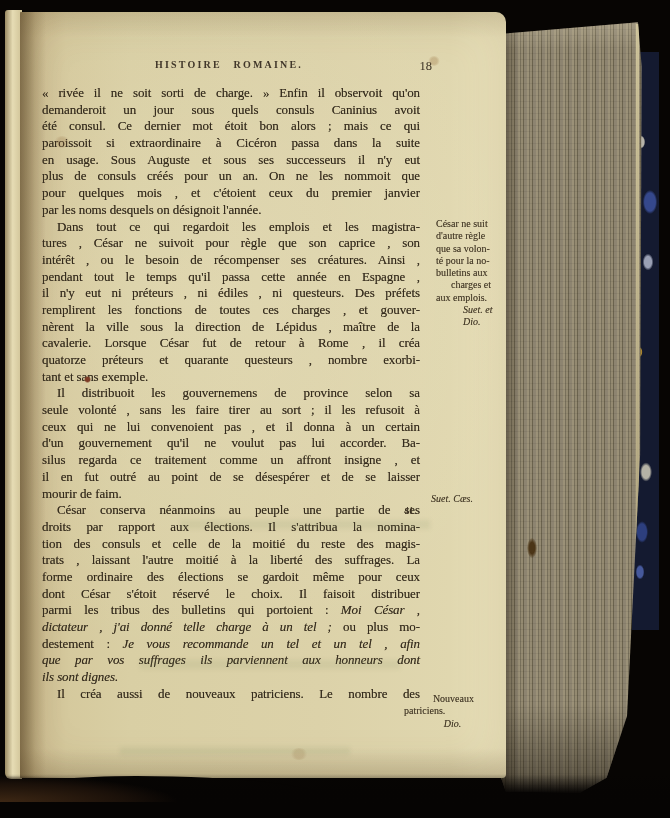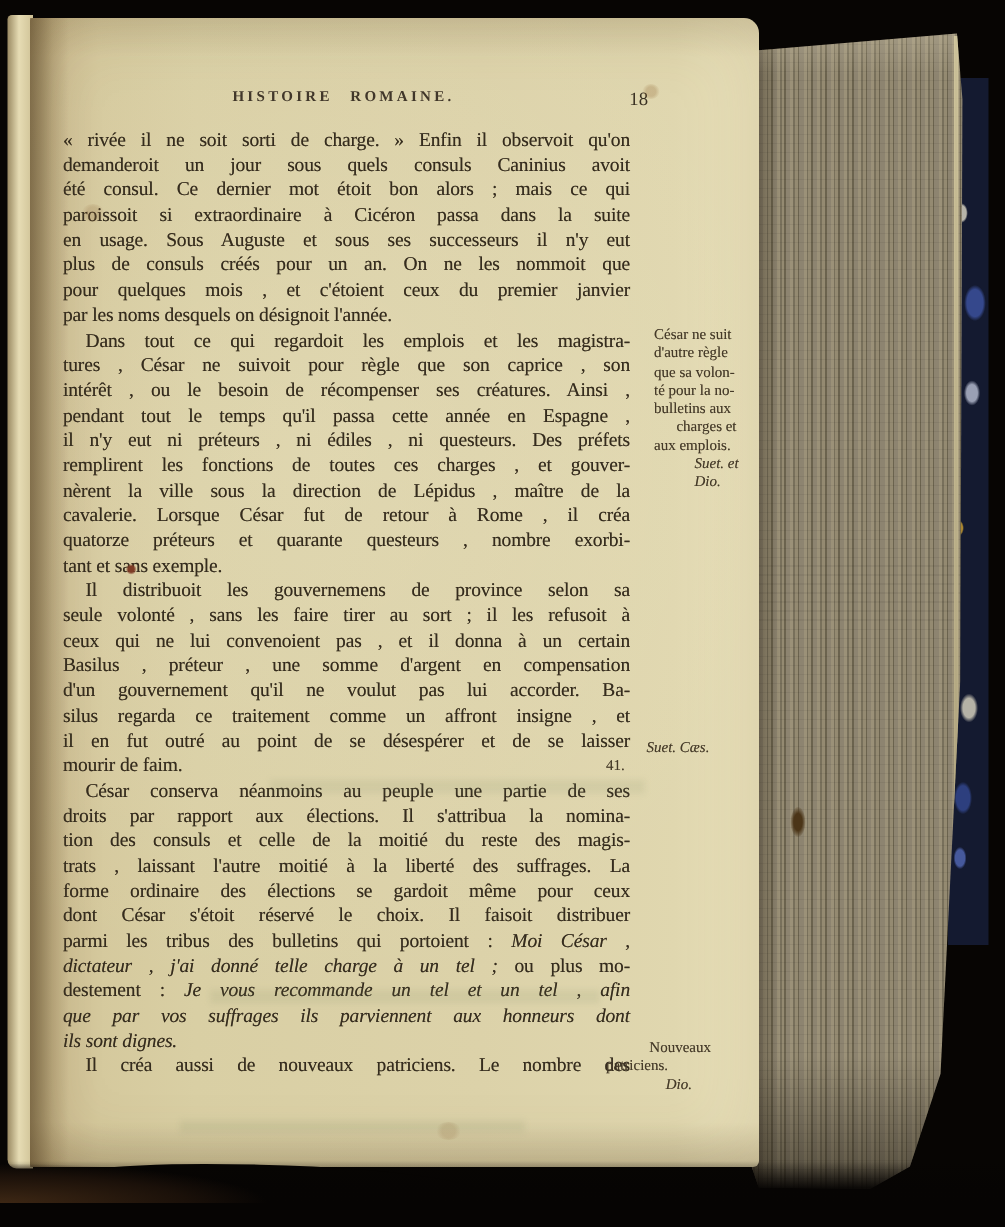--- a/index.html
+++ b/index.html
@@ -127,21 +127,20 @@
           <div class="bl"><span class="r">remplirent les fonctions de toutes ces charges , et gouver-</span></div>
           <div class="bl"><span class="r">nèrent la ville sous la direction de Lépidus , maître de la</span></div>
           <div class="bl"><span class="r">cavalerie. Lorsque César fut de retour à Rome , il créa</span></div>
           <div class="bl"><span class="r">quatorze préteurs et quarante questeurs , nombre exorbi-</span></div>
           <div class="bl end"><span class="r">tant et sans exemple.</span></div>
         </div>
         <div class="para ind">
           <div class="bl"><span class="r">Il distribuoit les gouvernemens de province selon sa</span></div>
           <div class="bl"><span class="r">seule volonté , sans les faire tirer au sort ; il les refusoit à</span></div>
           <div class="bl"><span class="r">ceux qui ne lui convenoient pas , et il donna à un certain</span></div>
-          <div class="bl"><span class="r">Basilus , préteur , une somme d'argent en compensation</span></div>
           <div class="bl"><span class="r">d'un gouvernement qu'il ne voulut pas lui accorder. Ba-</span></div>
           <div class="bl"><span class="r">silus regarda ce traitement comme un affront insigne , et</span></div>
           <div class="bl"><span class="r">il en fut outré au point de se désespérer et de se laisser</span></div>
           <div class="bl end"><span class="r">mourir de faim.</span></div>
         </div>
         <div class="para ind">
           <div class="bl"><span class="r">César conserva néanmoins au peuple une partie de ses</span></div>
           <div class="bl"><span class="r">droits par rapport aux élections. Il s'attribua la nomina-</span></div>
           <div class="bl"><span class="r">tion des consuls et celle de la moitié du reste des magis-</span></div>
           <div class="bl"><span class="r">trats , laissant l'autre moitié à la liberté des suffrages. La</span></div>

